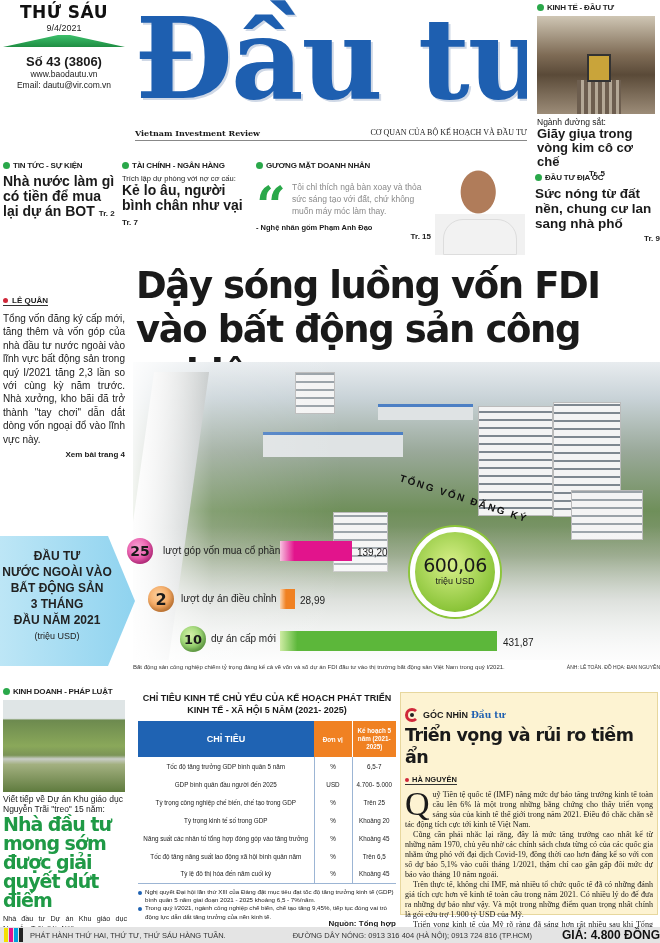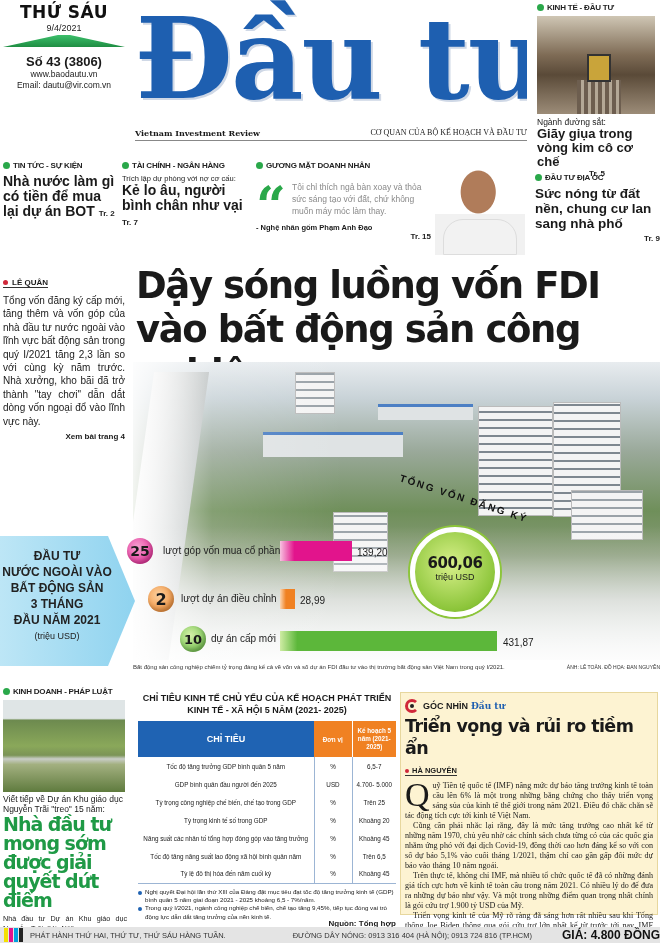--- a/index.html
+++ b/index.html
@@ -36,21 +36,21 @@
 #r2c{left:256px;top:161px;width:270px}
 #quote{position:absolute;left:0;top:20px;width:175px}
 #quote .mark{position:absolute;left:0;top:0;font-family:"DejaVu Serif",serif;font-size:52px;line-height:50px;color:#2aa84a;font-weight:bold}
 #quote .txt{margin-left:36px;font-size:8.5px;line-height:12px;color:#8a8a8a}
 #quote .by{text-align:left;font-size:7.5px;font-weight:bold;margin-top:6px}
 #portrait{left:435px;top:165px;width:90px;height:90px;background:radial-gradient(ellipse 18px 22px at 48% 30%,#b07c5a 0 95%,transparent 100%),linear-gradient(#fff 0,#fff 55%,#f1f1f1 55%);}
 #portrait .shirt{position:absolute;left:8px;bottom:0;width:74px;height:36px;background:#f2f2f2;border-radius:20px 20px 0 0;border:1px solid #ddd}
 #r2d{left:535px;top:173px;width:125px}
 #r2d .hd{font-size:13.5px;line-height:15px}
 
-#lead{left:3px;top:271px;width:122px}
+#lead{left:3px;top:289px;width:122px}
 #lead .au{font-size:8px;font-weight:bold;border-bottom:1px solid #333;display:inline-block}
 #lead .au::before{content:"";display:inline-block;width:5px;height:5px;border-radius:50%;background:#d0283a;margin-right:4px;vertical-align:middle}
 #lead .body{font-size:10px;line-height:13.4px;text-align:justify;margin-top:5px}
 #lead .more{font-size:8px;font-weight:bold;text-align:right;margin-top:4px}
 #headline{left:136px;top:264px;width:524px;font-family:"DejaVu Sans",sans-serif;font-weight:bold;font-size:37px;line-height:44px;letter-spacing:-1.4px;color:#1a1a1a}
 
 #photo{left:133px;top:362px;width:527px;height:298px;overflow:hidden;background:
  linear-gradient(180deg,#e8ecef 0%,#c9d3d8 12%,#9aa99a 30%,#6f8f5a 50%,#889b79 65%,#c3c9c2 80%,#f1f3f3 100%)}
 #photo .road{position:absolute;left:0;top:10px;width:55px;height:300px;background:linear-gradient(90deg,#ededed,#bfc4c4);transform:skewX(-8deg)}
 #photo .tower{position:absolute;background:repeating-linear-gradient(0deg,#f4f4f4 0 6px,#9aa2a8 6px 8px);border:1px solid #bbb}
@@ -58,21 +58,21 @@
 #photo .fade{position:absolute;left:0;top:0;width:100%;height:100%;background:linear-gradient(90deg,rgba(255,255,255,.9) 0%,rgba(255,255,255,.15) 15%,rgba(255,255,255,0) 40%),linear-gradient(180deg,rgba(255,255,255,0) 55%,rgba(255,255,255,.8) 100%)}
 
 #arrow{left:0;top:536px;width:135px;height:130px;background:linear-gradient(90deg,#bde6f6,#8fd3ef);clip-path:polygon(0 0,80% 0,100% 50%,80% 100%,0 100%)}
 #arrowtxt{left:2px;top:548px;width:110px;text-align:center;font-size:12px;font-weight:bold;line-height:16px;color:#222}
 #arrowtxt .u{font-size:9px;font-weight:normal}
 .bubble{position:absolute;display:flex;align-items:center;justify-content:center;border-radius:50%;font-weight:bold;font-family:"DejaVu Sans",sans-serif;box-shadow:inset -2px -3px 4px rgba(0,0,0,.25)}
 .blabel{position:absolute;font-size:10px;color:#222;white-space:nowrap}
 .bar{position:absolute;height:20px}
 .bval{position:absolute;font-size:10px;color:#222}
 #total{left:410px;top:527px;width:90px;height:90px;border-radius:50%;background:radial-gradient(circle at 45% 40%,#d8f08a,#8cc53a 70%,#5f9d24);border:5px solid #fff;box-shadow:0 0 0 2px #8cc53a;text-align:center;padding-top:22px}
-#total .v{font-family:"DejaVu Sans",sans-serif;font-weight:bold;font-size:15px;color:#1a1a1a;letter-spacing:-.5px}
+#total .v{font-family:"DejaVu Sans",sans-serif;font-weight:normal;font-size:19px;color:#1a1a1a;letter-spacing:-.5px}
 #total .u{font-size:9px}
 #arc{left:388px;top:492px;width:140px;height:50px;font-size:10px;font-weight:bold;letter-spacing:2px;color:#111;text-align:center;transform:rotate(18deg)}
 #caption{left:133px;top:664px;width:527px;display:flex;justify-content:space-between;font-size:6px;color:#333}
 #caption .cr{font-size:5px}
 
 #bl{left:3px;top:687px;width:124px}
 #bl .img{width:122px;height:92px;margin-top:4px;background:linear-gradient(180deg,#dfe5e6 0,#dfe5e6 20%,#6d8a4f 22%,#8aa85a 50%,#7b9457 60%,#c9cdc8 64%,#a3b080 70%,#5f7b3e 100%)}
 #bl .kick{font-size:8.5px;line-height:10px;margin-top:2px}
 #bl .hd{font-family:"DejaVu Sans",sans-serif;font-size:19px;font-weight:bold;line-height:19px;color:#1f9a46;letter-spacing:-1px;margin-top:1px}
 #bl .body{font-size:7.2px;line-height:9.6px;margin-top:4px;text-align:justify}
@@ -85,21 +85,21 @@
 #tbl th.c2{background:#f08122;width:38px}
 #tbl th.c3{background:#f08122;width:44px;border-left:1px solid #fff;line-height:8px}
 #tbl td{height:18px;text-align:center;border-bottom:0}
 #tbl td.c2,#tbl td.c3{border-left:1px solid #9cb5d4}
 #tbl tr:last-child td{border-bottom:1px solid #9cb5d4}
 #tblnotes{margin-top:4px;font-size:6.2px;line-height:8.4px}
 #tblnotes li{list-style:none;padding-left:7px;position:relative}
 #tblnotes li::before{content:"";position:absolute;left:0;top:3px;width:4px;height:4px;border-radius:50%;background:#1f63b3}
 #tblsrc{text-align:right;font-size:8px;font-weight:bold;margin-top:-2px}
 
-#op{left:400px;top:692px;width:258px;height:223px;background:#fdf3d2;border:1px solid #e7d79e;padding:6px 4px}
+#op{left:400px;top:692px;width:258px;height:223px;background:#fdf3d2;border:1px solid #e7d79e;padding:15px 4px}
 #op .top{display:flex;align-items:center;font-size:9px;font-weight:bold}
 #op .ic{width:14px;height:14px;border-radius:50%;border:3px solid #d0283a;border-right-color:transparent;margin-right:4px;position:relative}
 #op .ic::after{content:"";position:absolute;left:2px;top:2px;width:4px;height:4px;border-radius:50%;background:#222}
 #op .brand{color:#1e5fb0;margin-left:3px;font-family:"DejaVu Serif",serif}
 #op .hd{font-family:"DejaVu Sans",sans-serif;font-size:17.5px;font-weight:bold;line-height:22px;letter-spacing:-.6px;margin-top:2px}
 #op .au{font-size:7.5px;font-weight:bold;border-bottom:1px solid #333;display:inline-block}
 #op .au::before{content:"";display:inline-block;width:4px;height:4px;border-radius:50%;background:#d0283a;margin-right:3px;vertical-align:middle}
 #op .body{font-family:"Liberation Serif",serif;font-size:8.1px;line-height:10px;text-align:justify;margin-top:4px}
 #op .body p{text-indent:8px}
 #op .body p.first{text-indent:0}

